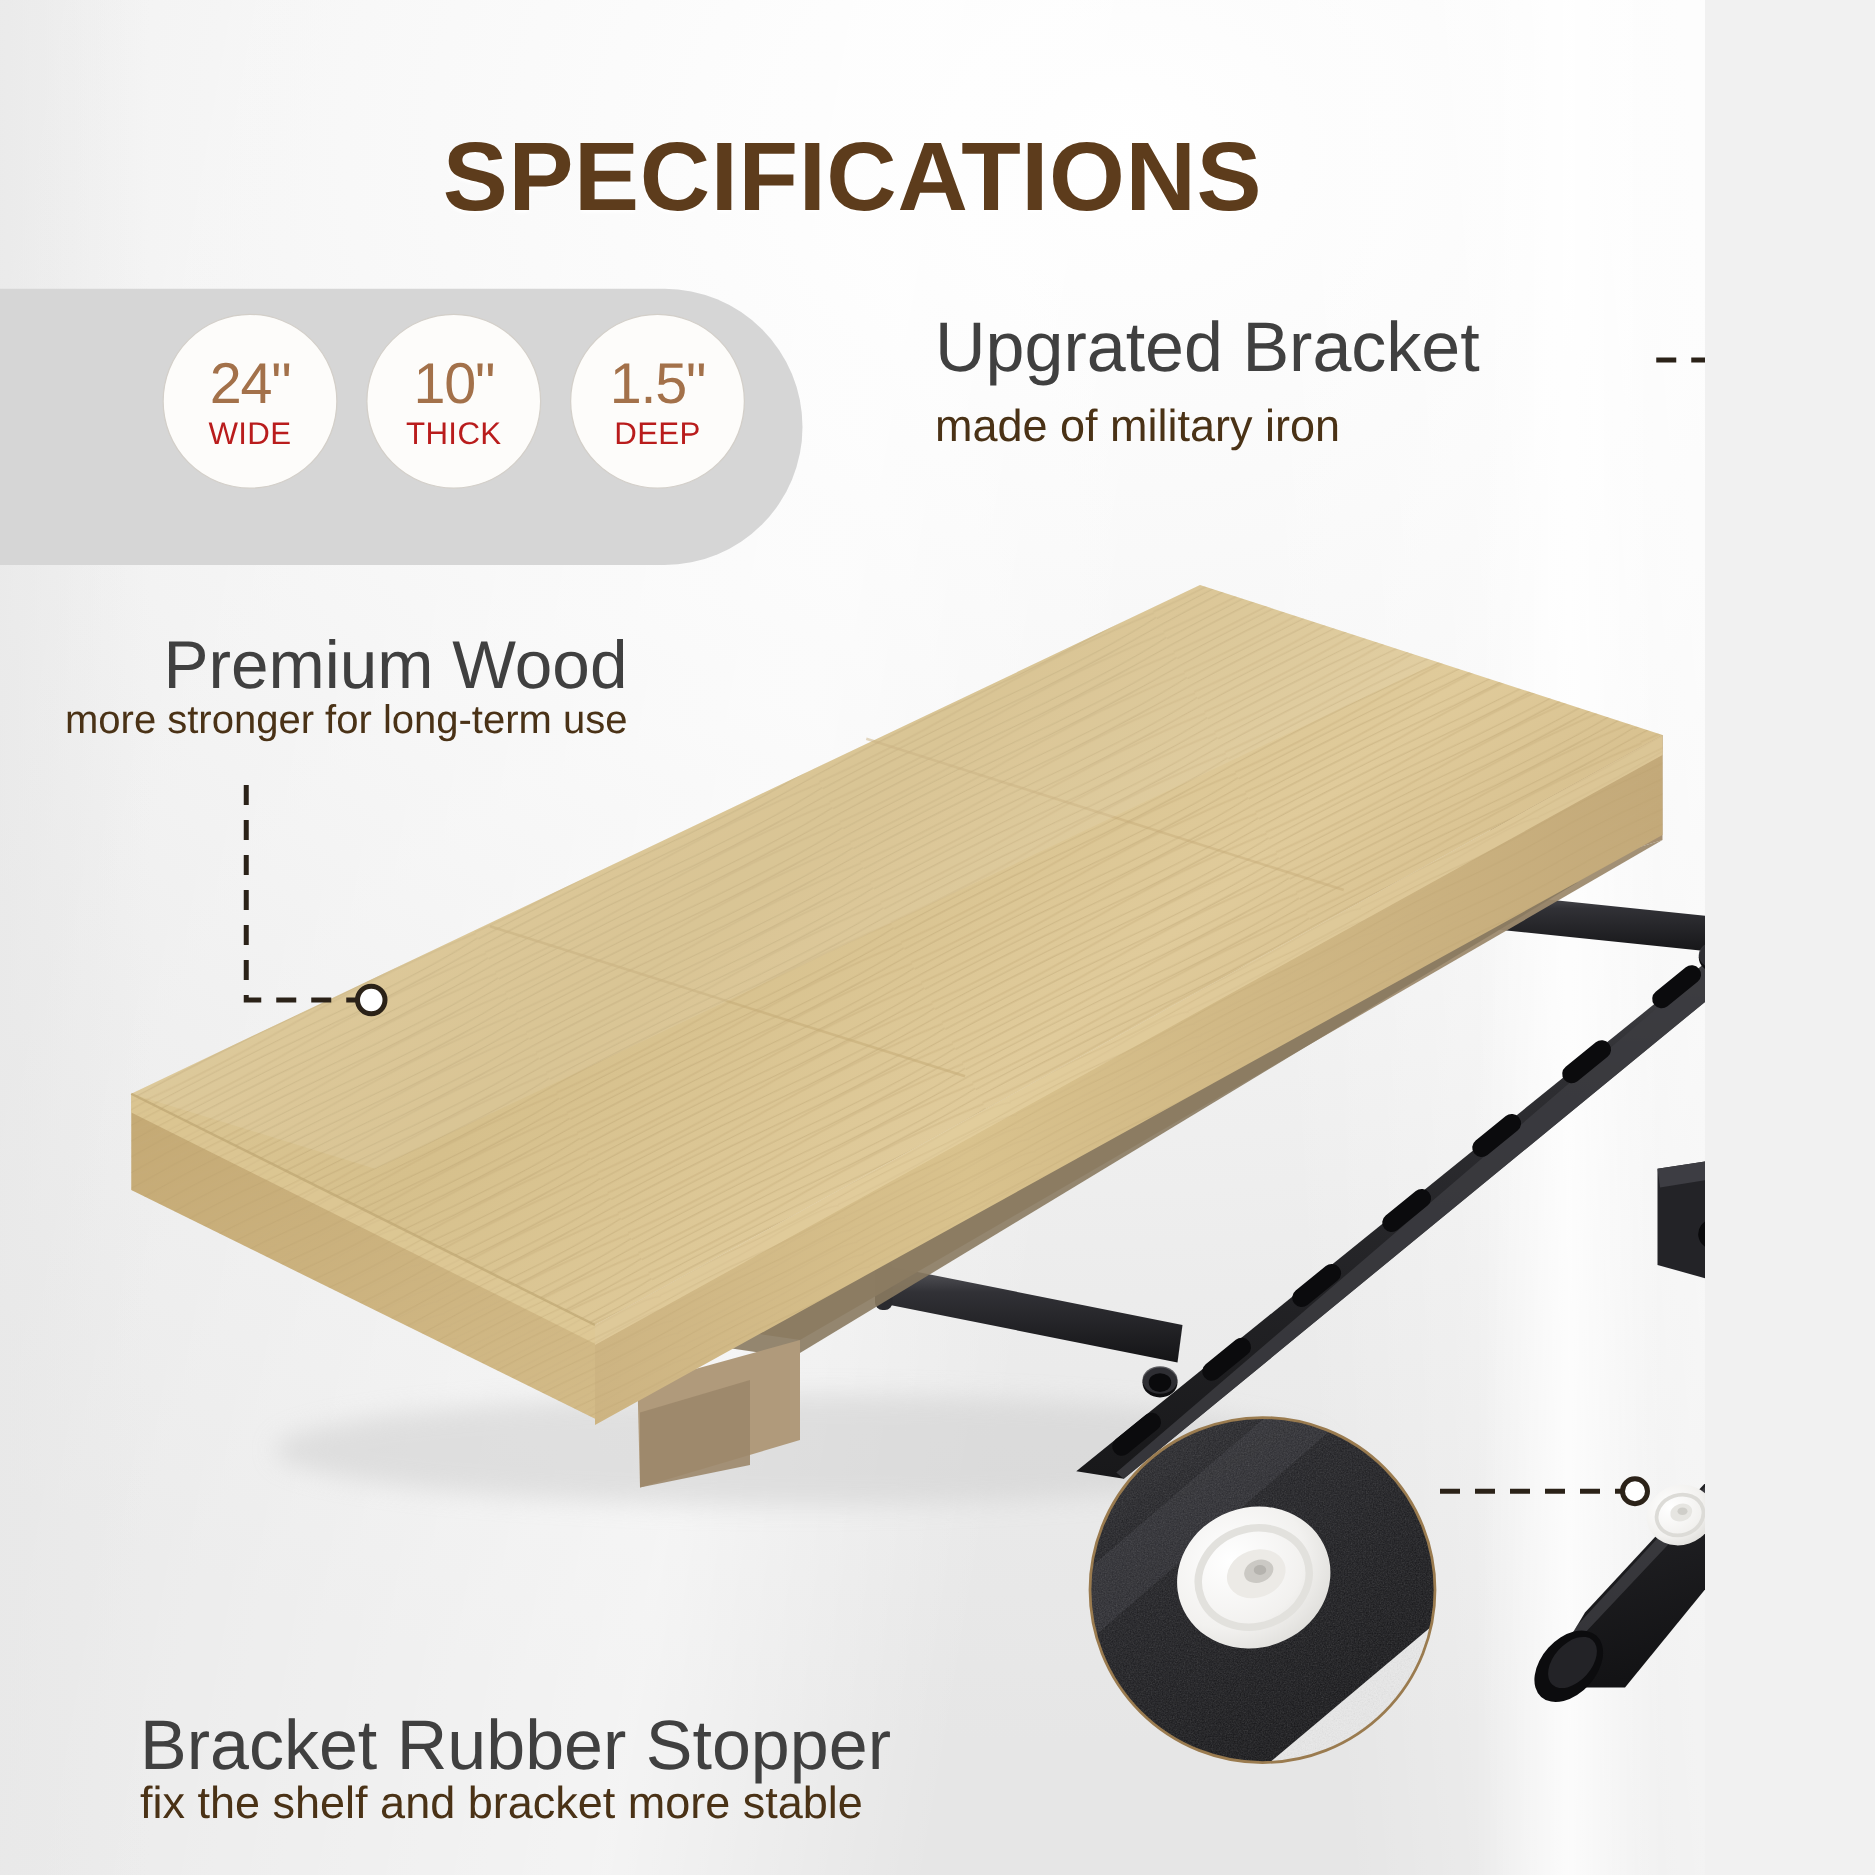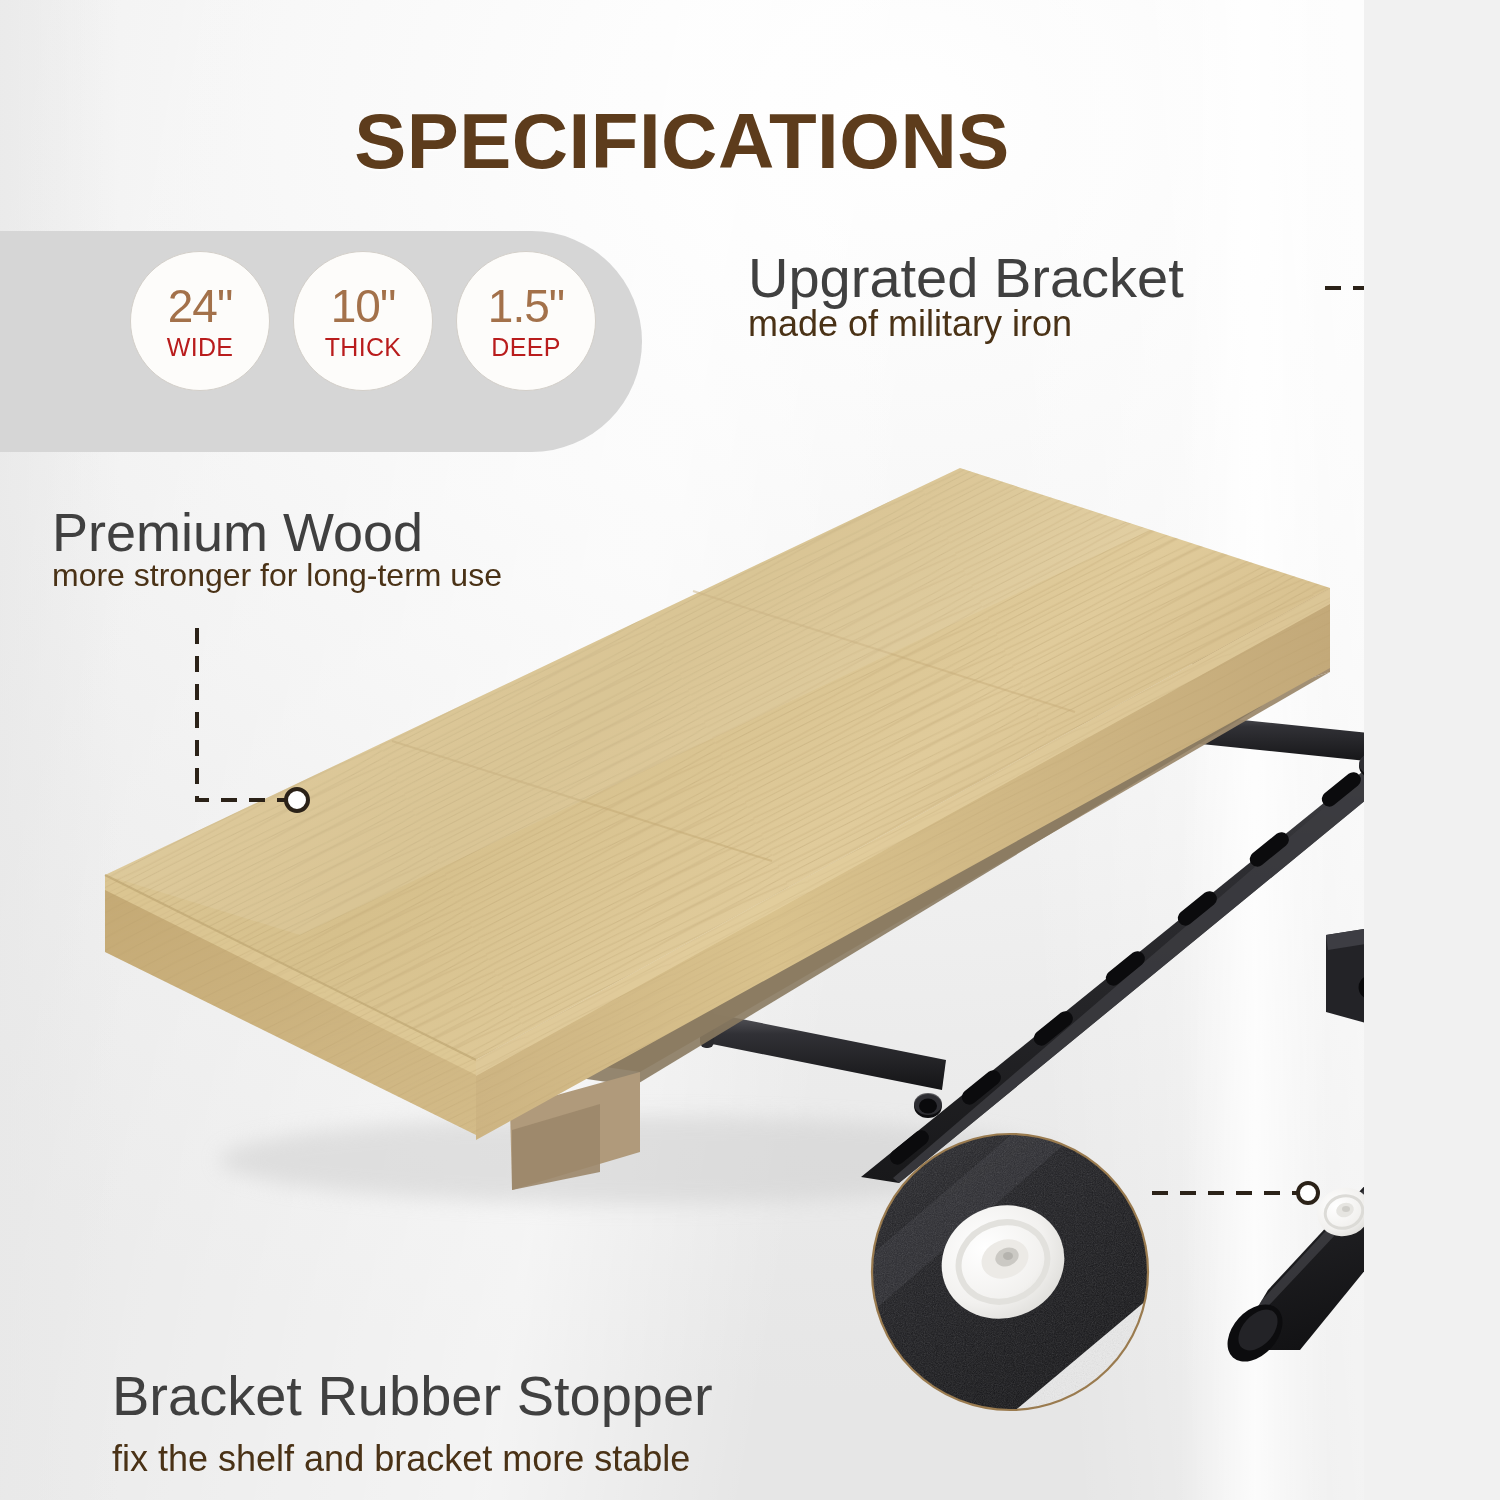--- a/index.html
+++ b/index.html
@@ -45,29 +45,29 @@
   .badge .num{font-size:46px;color:#a3714a;line-height:1;font-weight:400;letter-spacing:-1px;}
   .badge .unit{font-size:25px;color:#b91c1c;line-height:1;margin-top:6px;letter-spacing:.3px;}
 
   
   .callout{position:absolute;}
   .callout .c-title{color:#404040;font-weight:400;line-height:1;white-space:nowrap;}
   .callout .c-sub{color:#4a3216;line-height:1;white-space:nowrap;}
 
   #callout-bracket{left:748px;top:250px;}
   #callout-bracket .c-title{font-size:56px;}
-  #callout-bracket .c-sub{font-size:36px;margin-top:0;}
+  #callout-bracket .c-sub{font-size:36px;margin-top:17px;}
 
   #callout-wood{left:52px;top:505px;}
-  #callout-wood .c-title{font-size:54px;}
+  #callout-wood .c-title{font-size:54px;text-align:right;}
   #callout-wood .c-sub{font-size:32px;margin-top:0;}
 
   #callout-stopper{left:112px;top:1368px;}
   #callout-stopper .c-title{font-size:56px;}
-  #callout-stopper .c-sub{font-size:36px;margin-top:17px;}
+  #callout-stopper .c-sub{font-size:36px;}
 
   svg.overlay{position:absolute;inset:0;width:1500px;height:1500px;pointer-events:none;}
 </style>
 </head>
 <body>
 
 <div id="stage">
 
   <div class="bg"></div>
   <div class="bg-band band3"></div>

